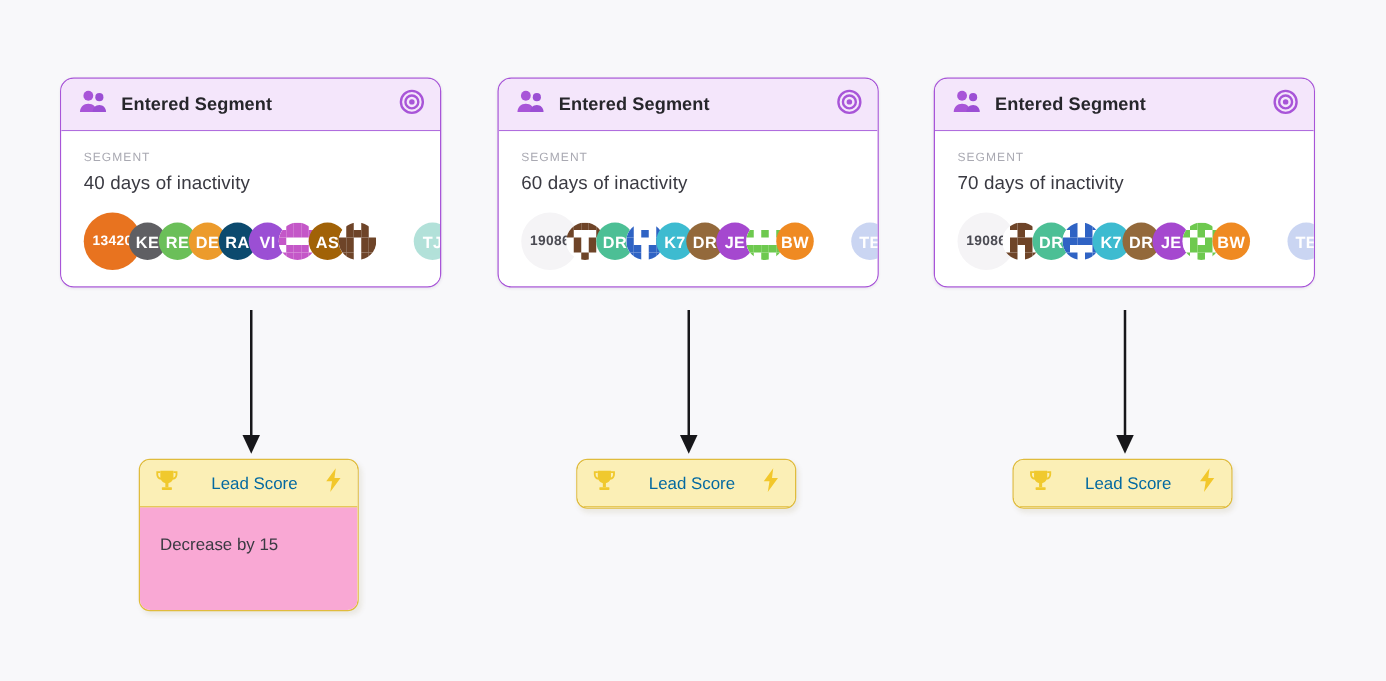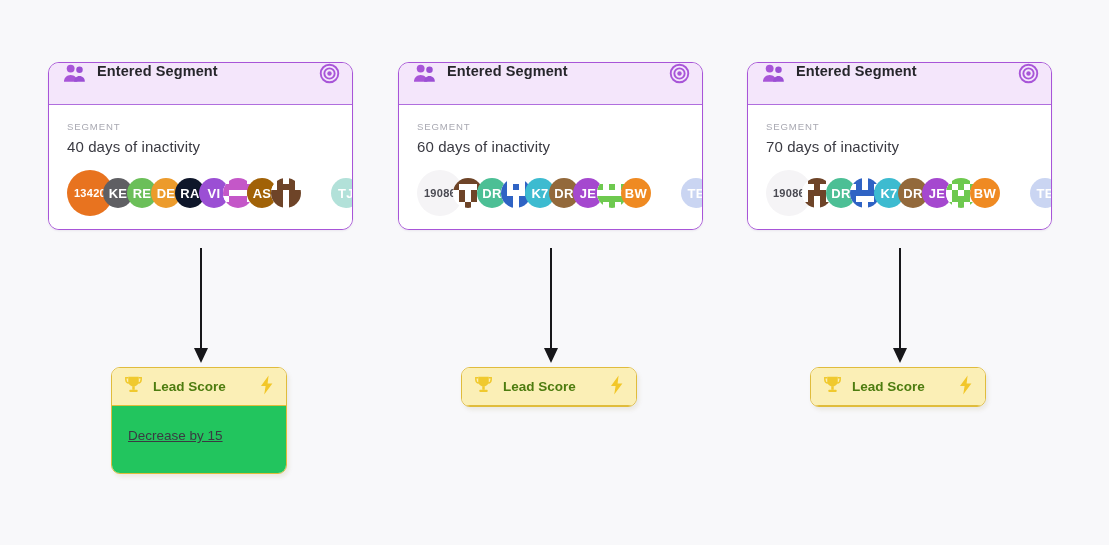--- a/index.html
+++ b/index.html
@@ -23,21 +23,21 @@
     position: absolute;
     left: 18px; top: 62px;
     width: 305px;
     background: #ffffff;
     border: 1.6px solid #a855d8;
     border-radius: 11px;
     overflow: hidden;
     box-shadow: 0 1px 2px rgba(80,40,110,.08);
   }
   .trigger-head {
-    display: flex; 
+    display: flex; align-items: center;
     height: 42px;
     padding: 0 12px 0 14px;
     background: #f4e6fb;
     border-bottom: 1.4px solid #b06ede;
   }
   .trigger-head .ttl {
     font-size: 14.5px; font-weight: bold; color: #26262b;
     margin-left: 11px; letter-spacing: .1px;
   }
   .trigger-head .spacer { flex: 1; }
@@ -91,26 +91,26 @@
     overflow: hidden;
     box-shadow: 2px 3px 4px rgba(120,100,20,.10);
   }
   .action-head {
     display: flex; align-items: center;
     height: 38px; padding: 0 10px 0 11px;
     background: #fbefb6;
     border-bottom: 1.4px solid #e0bc3c;
   }
   .action-head .ttl {
-    font-size: 13.5px; font-weight: bold; color: #4d7c0f; margin-left: 9px;
+    font-size: 13.5px; font-weight: normal; color: #0369a1; margin-left: 25px;
   }
   .action-head .spacer { flex: 1; }
   .action-body {
-    padding: 22px 16px 30px 16px; background: #22c55e;
-    font-size: 13.5px; color: #3a3a42; text-decoration: underline;
+    padding: 22px 16px 45px 16px; background: #f9a8d4;
+    font-size: 13.5px; color: #3a3a42;
   }
 </style>
 </head>
 <body>
 
 <div id="canvas">
     <div class="column col-0">
       <div class="trigger-card">
     <div class="trigger-head">
       <span><svg width="23" height="20" viewBox="0 0 24 20">
@@ -134,21 +134,21 @@
         <div class="av count big">13420</div>
         <div class="av" style="background:#5f5f63">
               <span>KE</span>
             </div>
             <div class="av" style="background:#6bbf59">
               <span>RE</span>
             </div>
             <div class="av" style="background:#ec9b2c">
               <span>DE</span>
             </div>
-            <div class="av" style="background:#0f172a">
+            <div class="av" style="background:#0c4a6e">
               <span>RA</span>
             </div>
             <div class="av" style="background:#9b4fd4">
               <span>VI</span>
             </div>
             <div class="av" style="background:#ffffff">
               <span class="ident"><svg width="30" height="30" viewBox="0 0 30 30">
     <rect width="30" height="30" fill="#ffffff"></rect>
     <g fill="#c457c8">
                     <rect x="6" y="0" width="6" height="6"></rect>

